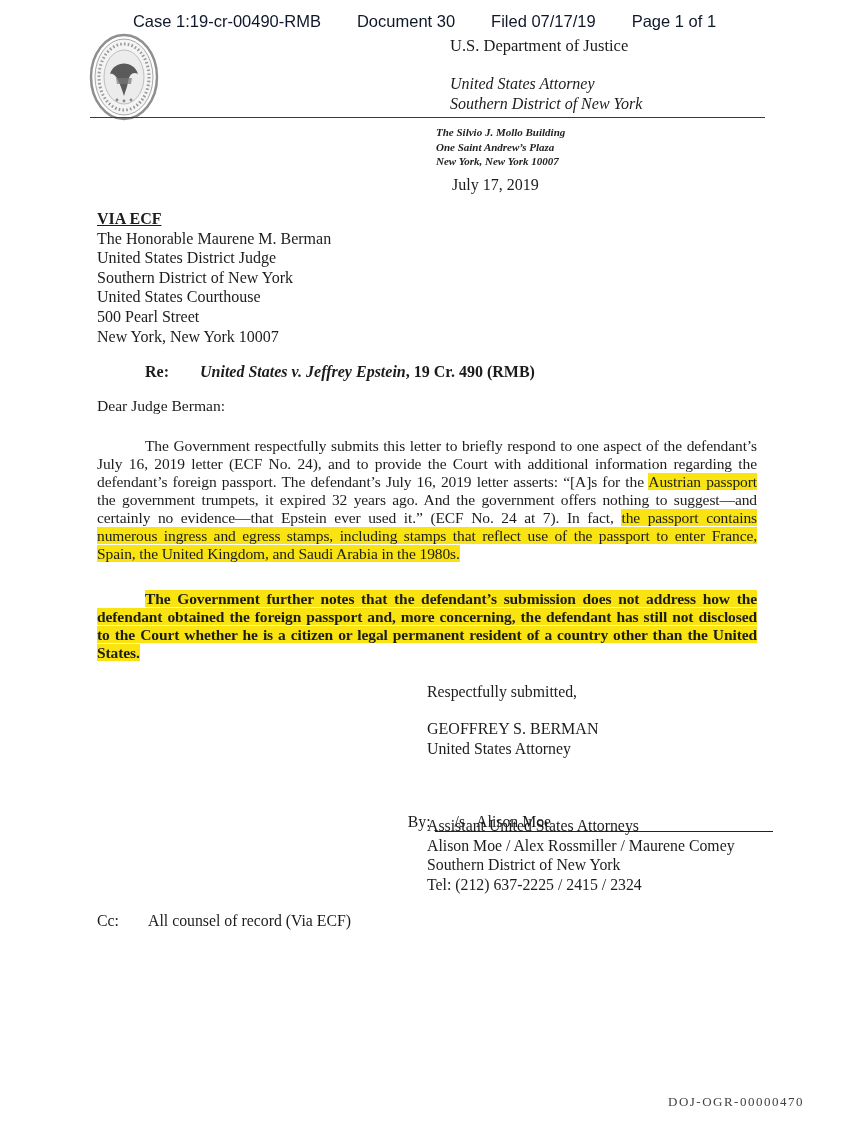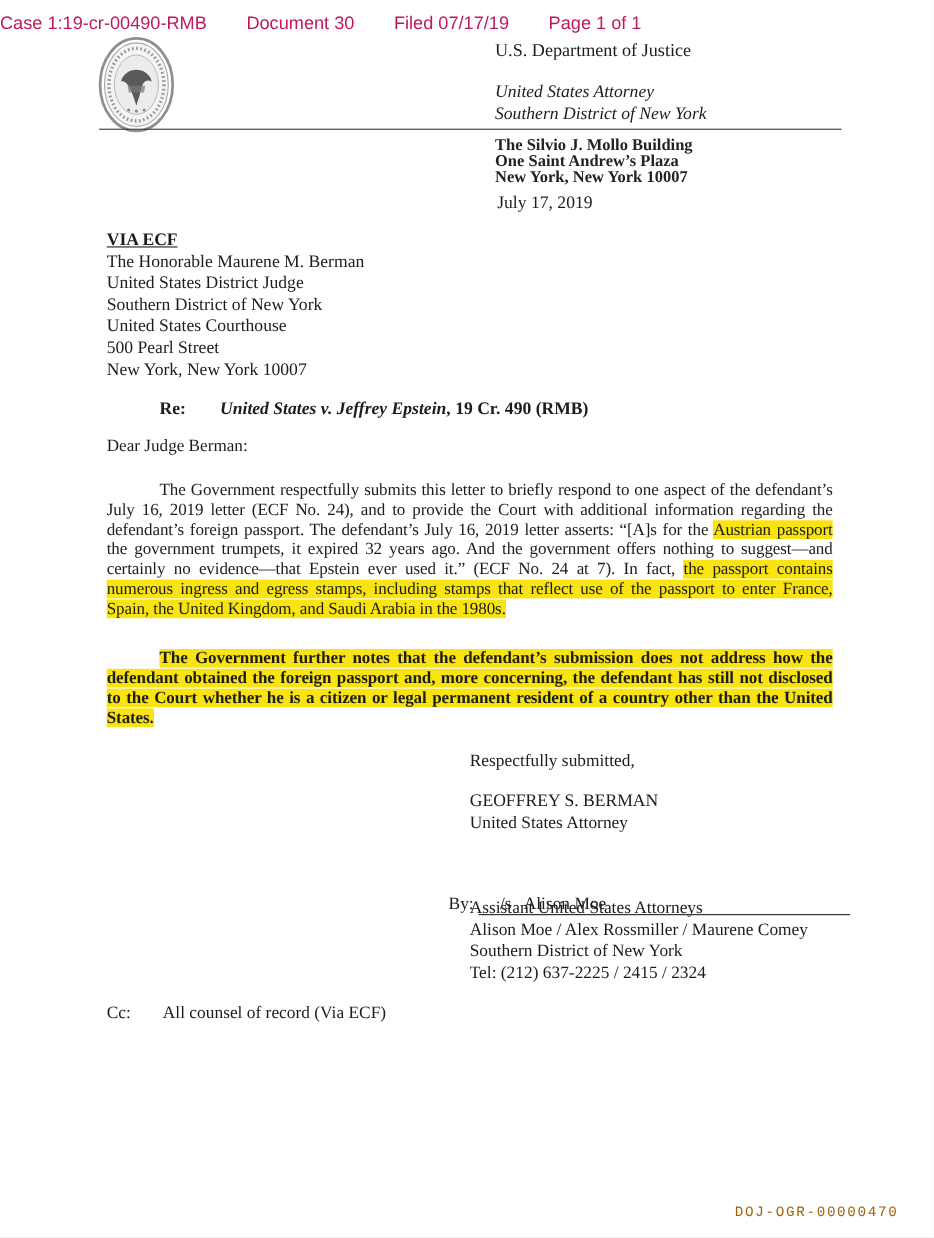--- a/index.html
+++ b/index.html
@@ -5,42 +5,42 @@
   * { margin:0; padding:0; box-sizing:border-box; }
   html,body { background:#e8e8e8; }
   .page {
     position:relative; width:849px; height:1125px; margin:0 auto;
     background:#ffffff; overflow:hidden;
     font-family:"Liberation Serif", serif; color:#1c1c1c;
   }
   
   .ecf-header {
     position:absolute; top:12px; left:0; width:100%;
-    display:flex; gap:36px;
+    display:flex; justify-content:center; gap:36px;
     font-family:"Liberation Sans", sans-serif;
-    font-size:16.5px; color:#be185d;
+    font-size:16.5px; color:#0f172a;
   }
   
   .seal { position:absolute; left:87px; top:32px; width:74px; height:90px; }
   
   .lh-agency {
     position:absolute; left:450px; top:36px;
     font-size:16.5px; font-weight:normal;
   }
   .lh-office {
     position:absolute; left:450px; top:74px;
     font-size:16px; font-style:italic; line-height:19.5px;
   }
   .lh-rule {
     position:absolute; left:90px; top:117px; width:675px; height:0;
     border-top:1.6px solid #3a3a3a;
   }
   .lh-address {
-    position:absolute; left:450px; top:125px;
-    font-size:15px; font-weight:bold;
+    position:absolute; left:436px; top:125px;
+    font-size:11px; font-style:italic; font-weight:bold;
     line-height:14.6px; color:#222;
   }
   .date-line { position:absolute; left:452px; top:176px; font-size:16px; }
 
   
   .recipient { position:absolute; left:97px; top:209px; font-size:16px; line-height:19.6px; }
   .delivery-method { font-weight:bold; text-decoration:underline; }
 
   
   .re-line { position:absolute; left:145px; top:363px; font-size:16px; font-weight:bold; }
@@ -70,22 +70,22 @@
     display:inline-block; width:338px; border-bottom:1.4px solid #222;
     padding-left:20px; white-space:pre;
   }
   .sig-block { position:absolute; left:427px; top:816px; font-size:15.8px; line-height:19.5px; }
 
   .cc-line { position:absolute; left:97px; top:912px; font-size:15.8px; }
   .cc-label { display:inline-block; width:51px; }
 
   .bates {
     position:absolute; left:668px; top:1094px;
-    font-family:Liberation Mono, monospace;
-    font-size:13px; letter-spacing:1.5px; color:#a16207;
+    font-family:Liberation Serif, serif;
+    font-size:13px; letter-spacing:1.5px; color:#404040;
   }
 </style>
 </head>
 <body>
 
 <div class="page">
 
   <div class="ecf-header">
     <span>Case 1:19-cr-00490-RMB</span>
     <span>Document 30</span>

